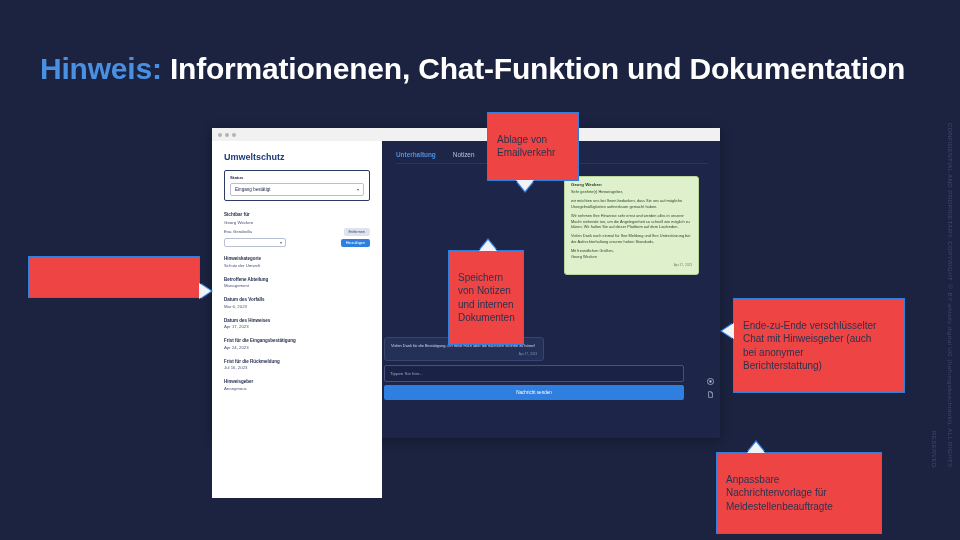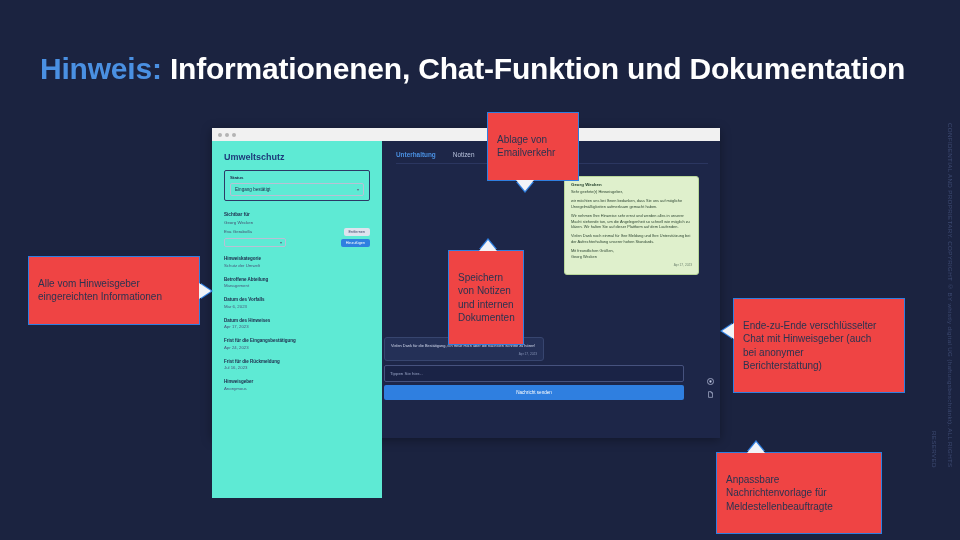--- a/index.html
+++ b/index.html
@@ -59,21 +59,21 @@
     padding: 2.5px 4px; border-radius: 2px; width: 40px;
     display: flex; justify-content: space-between; align-items: center;
   }
   .caret { font-size: 4px; color: #5a6380; }
   .user-link { color: #3d7fd6; font-size: 4.8px; }
 
   .app-body { display: flex; height: 269px; }
 
   
   .detail-card {
-    width: 170px; background: #5eead4; padding: 11px 12px 0 12px;
+    width: 170px; background: #ffffff; padding: 11px 12px 0 12px;
     height: 357px; overflow: hidden;
   }
   .detail-title { color: #1d3a7a; font-size: 9px; font-weight: 700; margin-bottom: 8px; }
   .status-box { border: 1px solid #2c3a66; border-radius: 2px; padding: 4px 5px; margin-bottom: 11px; }
   .status-label { font-size: 4.4px; font-weight: 700; color: #1d2648; margin-bottom: 2.5px; }
   .status-select {
     border: 1px solid #b9c0d4; border-radius: 2px; font-size: 4.6px; color: #1d2648;
     padding: 3px 4px; display: flex; justify-content: space-between; align-items: center;
   }
   .sec-label { font-size: 4.6px; font-weight: 700; color: #1d2648; margin-bottom: 3px; }
@@ -288,22 +288,20 @@
     </div>
   </div>
 
   <div class="callout" id="c-ablage">
     <span>Ablage von
 Emailverkehr</span>
     <span class="tail tail-down"></span>
   </div>
 
   <div class="callout" id="c-alle">
-    <span>Alle vom Hinweisgeber
-eingereichten Informationen</span>
     <span class="tail tail-right"></span>
   </div>
 
   <div class="callout" id="c-speichern">
     <span>Speichern
 von Notizen
 und internen
 Dokumenten</span>
     <span class="tail tail-up"></span>
   </div>

